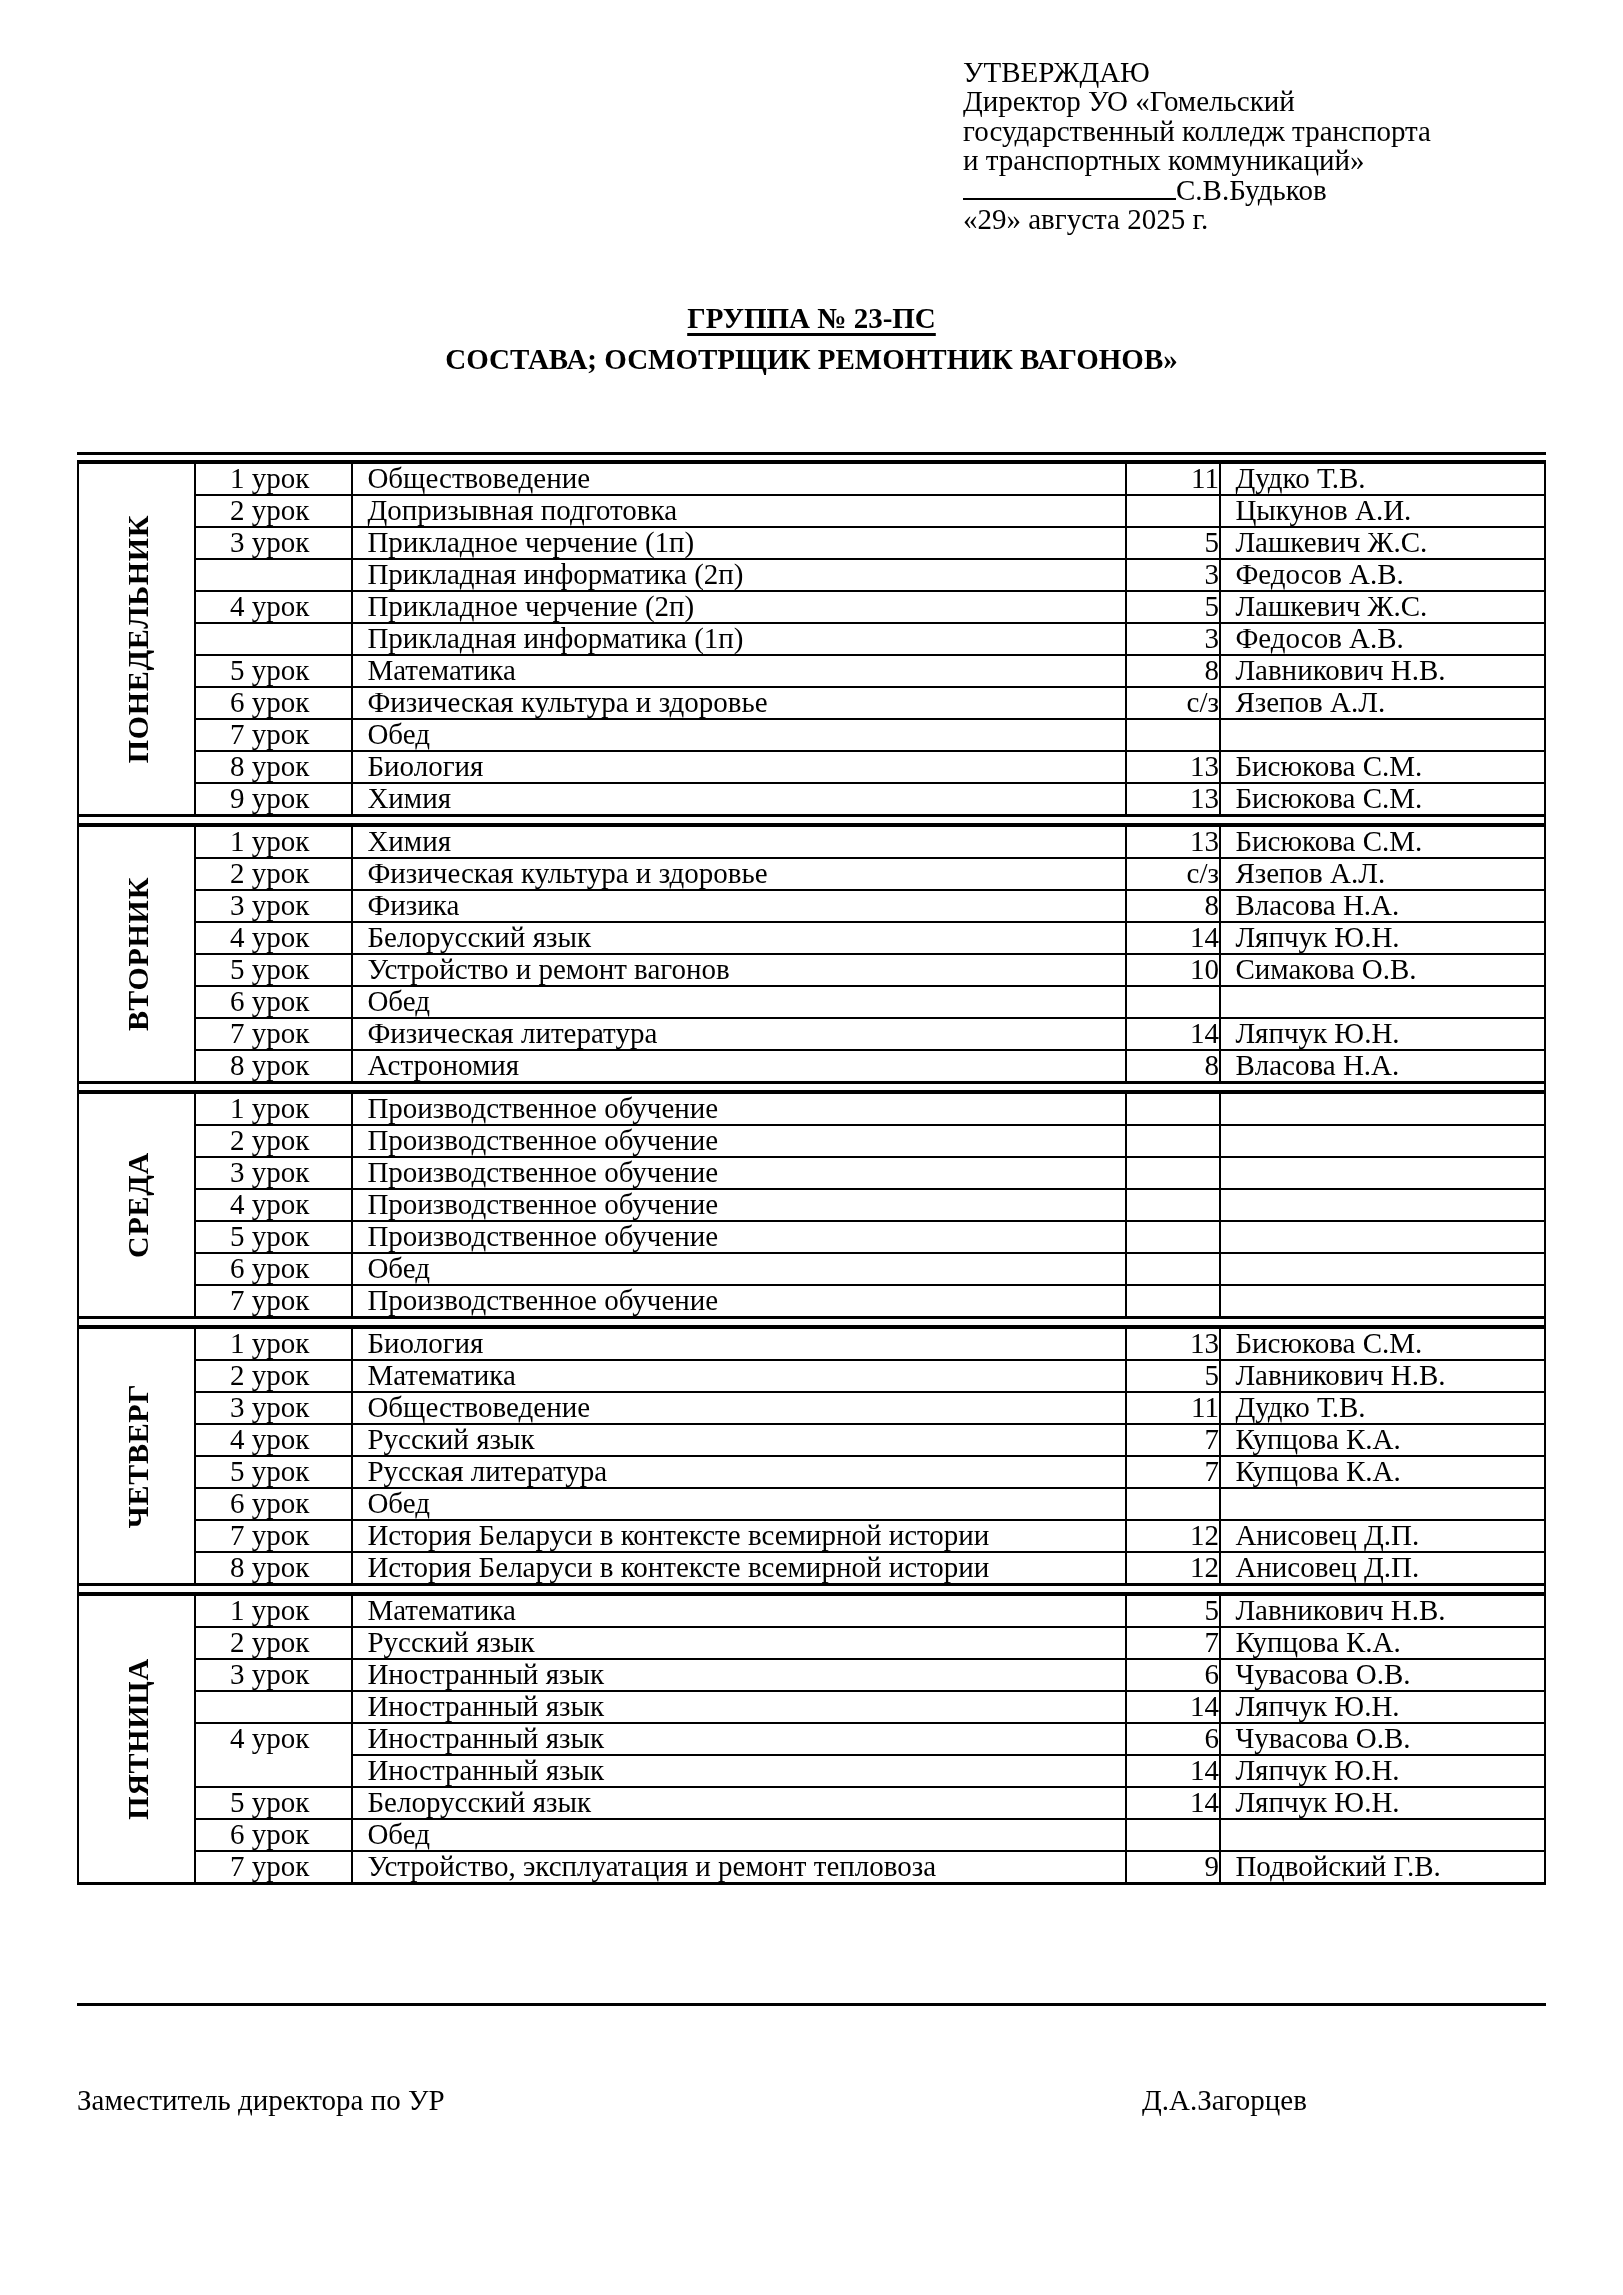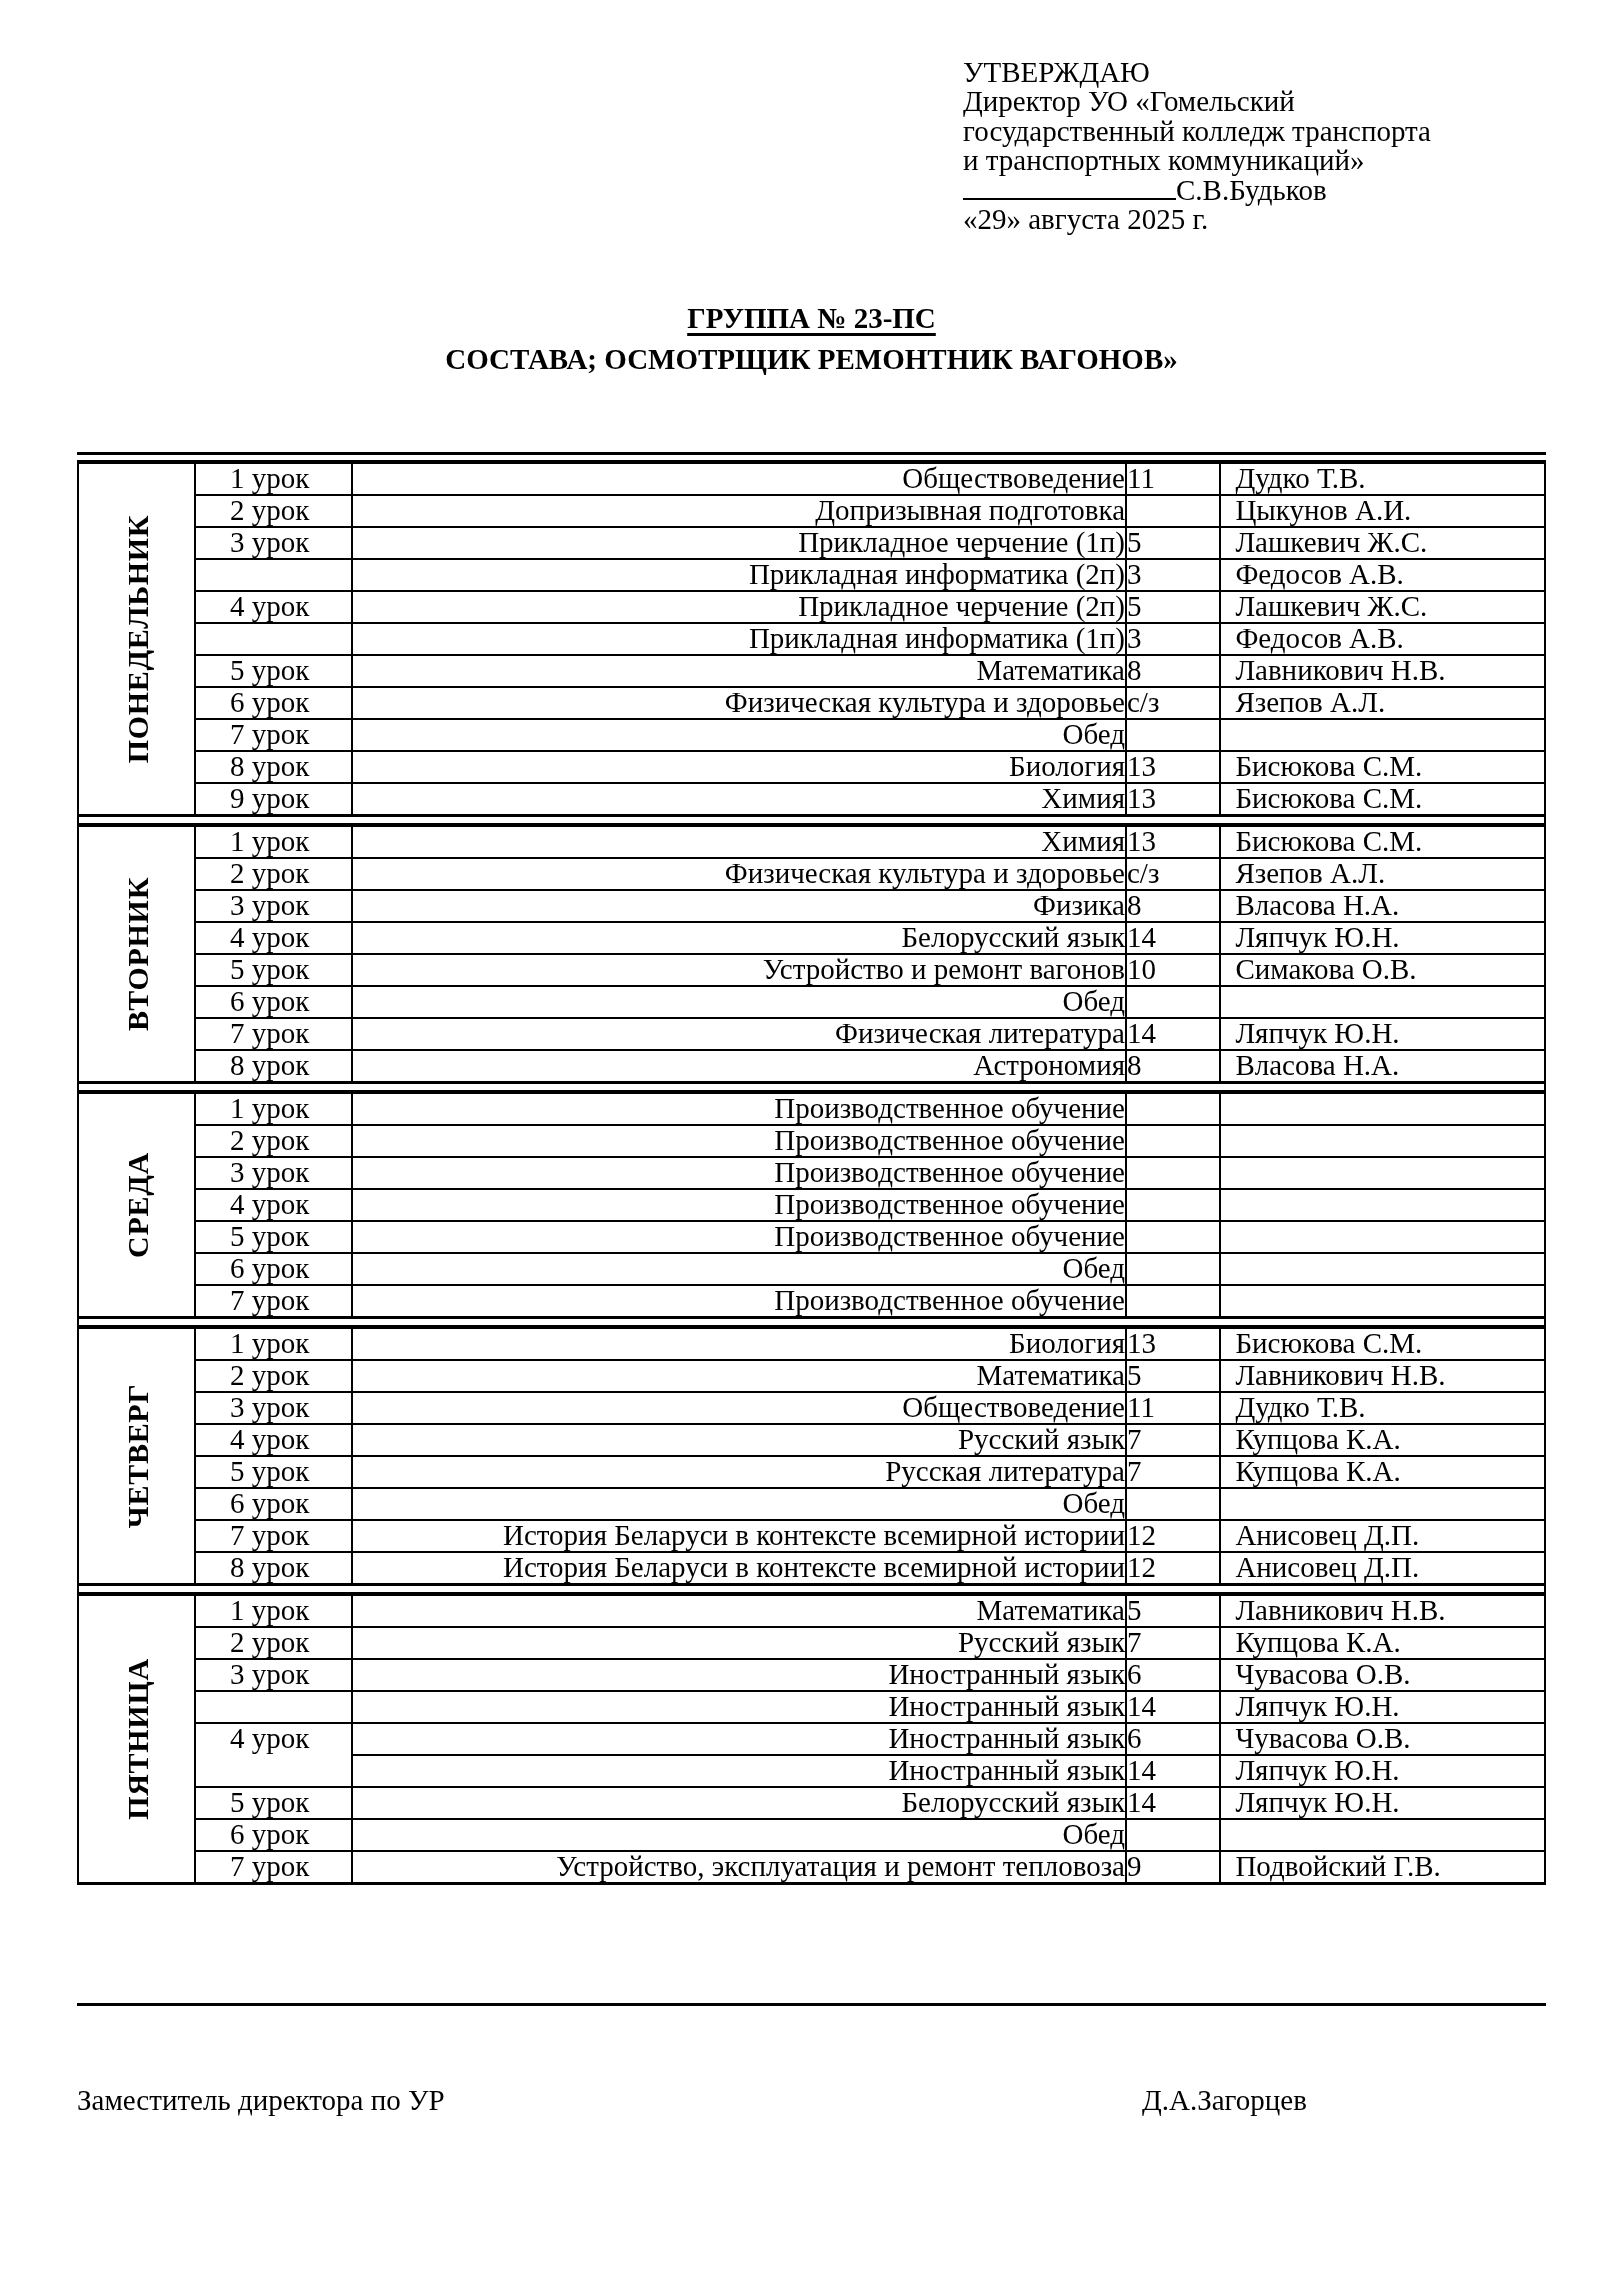--- a/index.html
+++ b/index.html
@@ -41,22 +41,22 @@
   }
   table { border-collapse: collapse; width: 100%; table-layout: fixed; }
   td {
     border: 2px solid #000; padding: 0; height: 30px;
     font-size: 29px; line-height: 29px; vertical-align: top; overflow: hidden; white-space: nowrap;
   }
   tr:first-child td { border-top: none; }
   tr:last-child td { border-bottom: none; }
   td.c-day { border-left: none; border-top: none; border-bottom: none; position: relative; vertical-align: middle; }
   td.c-lesson { padding-left: 34px; }
-  td.c-subject { padding-left: 14.4px; text-align: right; }
-  td.c-room { text-align: left; }
+  td.c-subject { padding-left: 14.4px; }
+  td.c-room { text-align: right; }
   td.c-teacher { padding-left: 14.4px; border-right: none; }
   .day-label {
     position: absolute; left: 50%; top: 50%;
     transform: translate(-50%, -50%) rotate(-90deg);
     font-weight: bold; font-size: 30px; letter-spacing: 0.7px; white-space: nowrap;
   }
   col.w-day { width: 116px; }
   col.w-lesson { width: 157px; }
   col.w-subject { width: 774px; }
   col.w-room { width: 94px; }

